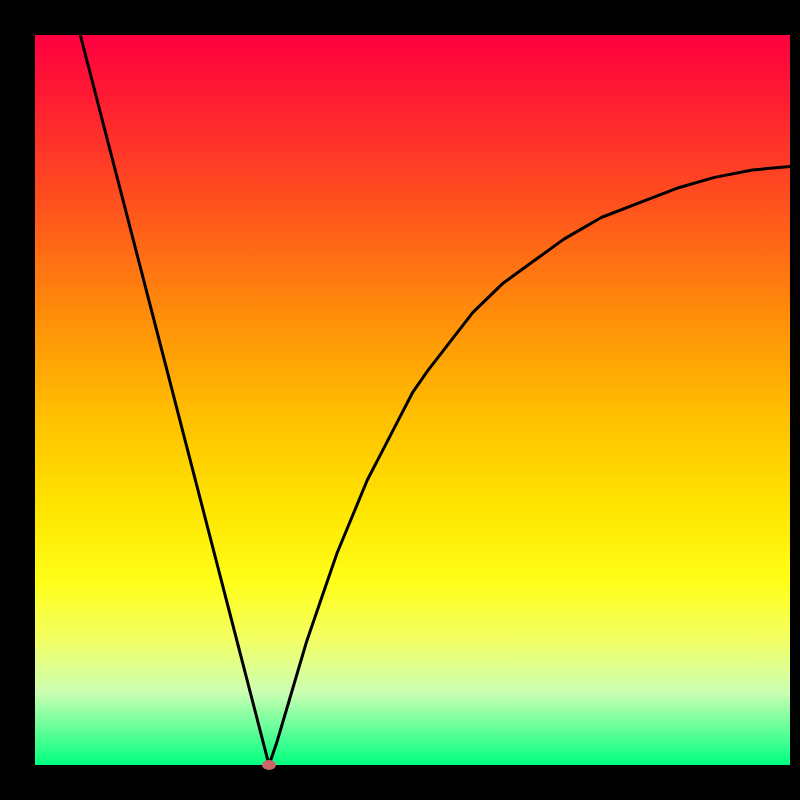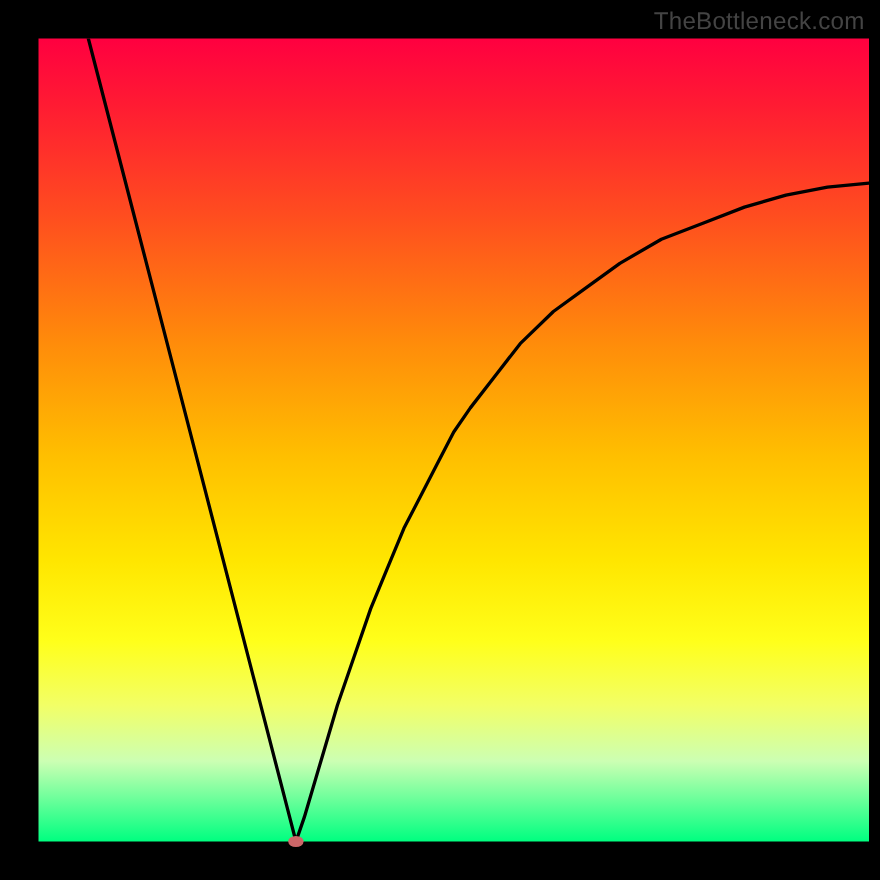--- a/index.html
+++ b/index.html
@@ -74,15 +74,14 @@
   <div class="plot-area">
 
     <svg class="curve" viewBox="0 0 755 730" preserveAspectRatio="none">
       <path id="curve-path" fill="none" stroke="#000" stroke-width="3" stroke-linejoin="round" stroke-linecap="round" d="M45.30 0.00 L60.40 58.40 L75.50 116.80 L90.60 175.20 L105.70 233.60 L120.80 292.00 L135.90 350.40 L151.00 408.80 L166.10 467.20 L181.20 525.60 L196.30 584.00 L211.40 642.40 L226.50 700.80 L234.05 730.00 L241.60 708.10 L256.70 657.00 L271.80 605.90 L286.90 562.10 L302.00 518.30 L317.10 481.80 L332.20 445.30 L347.30 416.10 L362.40 386.90 L377.50 357.70 L392.60 335.80 L415.25 306.60 L437.90 277.40 L468.10 248.20 L498.30 226.30 L528.50 204.40 L566.25 182.50 L604.00 167.90 L641.75 153.30 L679.50 142.35 L717.25 135.05 L755.00 131.40"></path>
     </svg>
 
     <div id="marker" class="marker" style="left: 234.05px; top: 730px; background: rgb(204, 102, 104);"></div>
 
   </div>
 
-  <div class="watermark">TheBottleneck.com</div>
 
 </div>
 
 </body></html>

